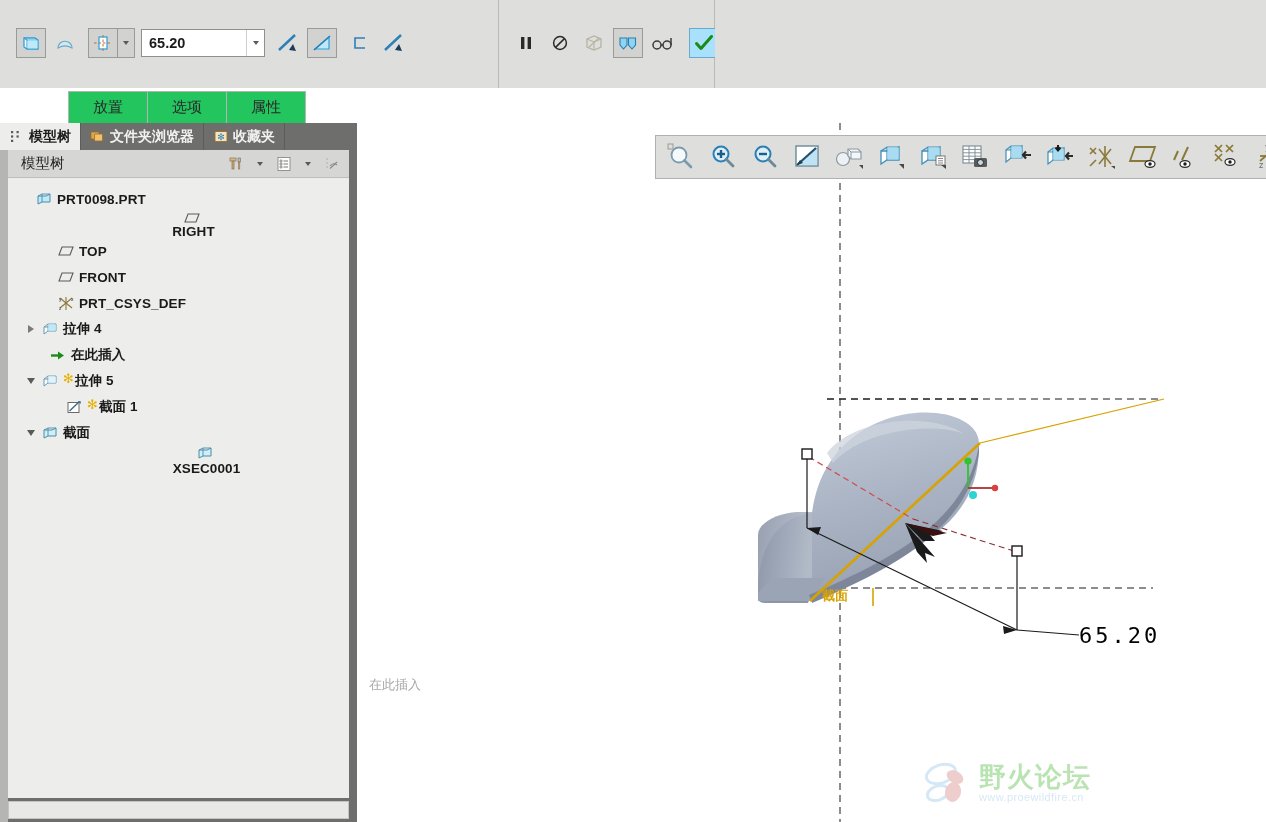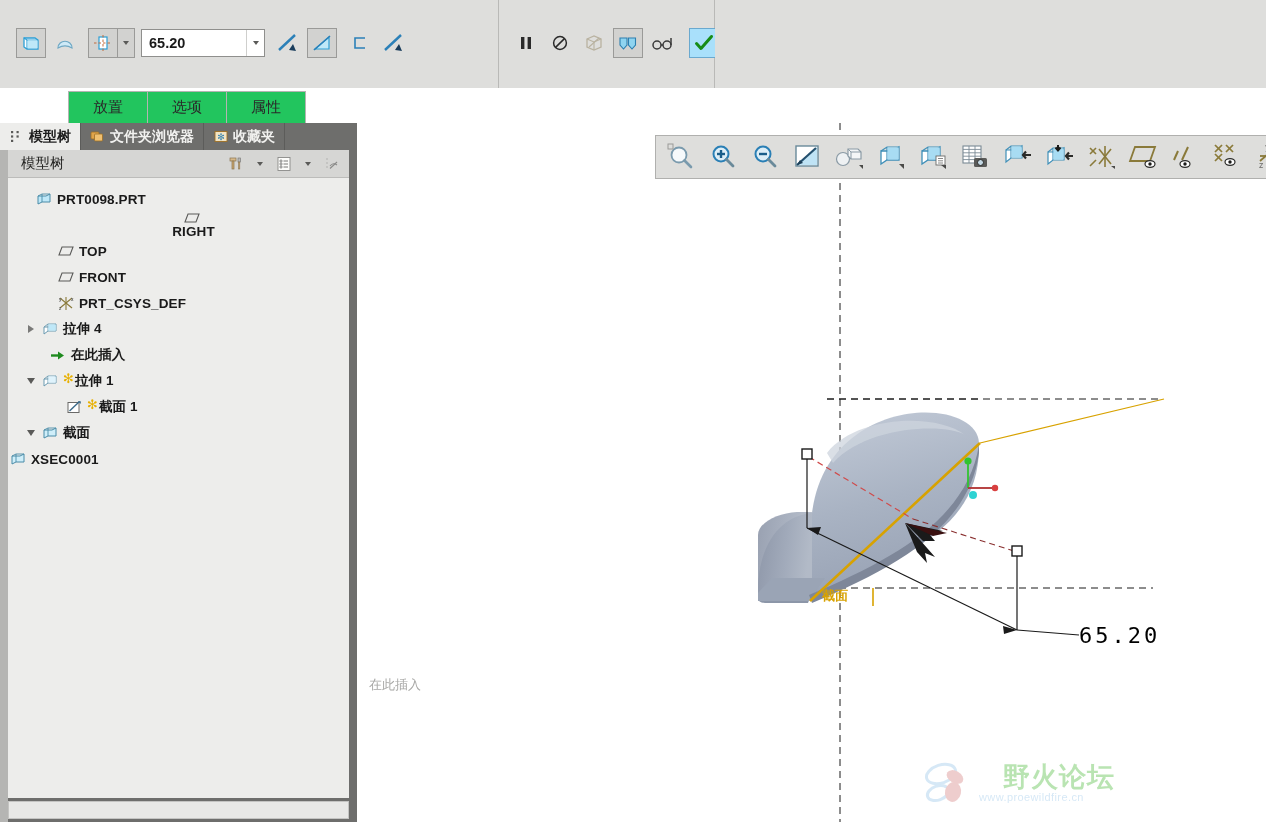--- a/index.html
+++ b/index.html
@@ -163,21 +163,21 @@
     position: absolute; left: 12px; top: 553px;
     font-size: 13px; color: #a8a8a6;
   }
 
   .watermark {
     position: absolute; right: 10px; bottom: 10px;
     width: 200px; height: 58px; opacity: .42;
     display: flex; align-items: center;
   }
   .wm-text { display:flex; flex-direction:column; margin-left: 4px; }
-  .wm-main { font-size: 27px; font-weight: bold; color: #5bbf4a; letter-spacing: 1px; line-height: 1.05; margin-left: 24px; }
+  .wm-main { font-size: 27px; font-weight: bold; color: #5bbf4a; letter-spacing: 1px; line-height: 1.05; }
   .wm-sub { font-size: 11px; color: #9ec9ea; letter-spacing: .4px; }
 
   .dimtext {
     position: absolute; left: 722px; top: 500px;
     font-size: 22px; color: #000; letter-spacing: 3px;
     font-family: "DejaVu Sans Mono", monospace;
   }
   .sec-label {
     position: absolute; left: 465px; top: 464px;
     font-size: 13px; color: #d8a200; font-weight: bold;
@@ -489,21 +489,21 @@
             <span class="tri-d"></span>
           </span>
         <span class="ticon">
           <svg width="17" height="15" viewBox="0 0 17 15">
             <path d="M2 5 L10 5 L14 2 L14 9 L6 9 L2 12 Z" fill="#ffffff" stroke="#6a9ab0" stroke-width="1"></path>
             <path d="M2 5 L6 2 L14 2 M6 2 L6 9" fill="none" stroke="#6a9ab0" stroke-width=".9"></path>
             <rect x="6.3" y="2.3" width="7.4" height="6.4" fill="#dff3fc"></rect>
           </svg>
         </span>
         <span class="asterisk">✻</span>
-        <span class="tlabel">拉伸 1</span>
+        <span class="tlabel">拉伸 5</span>
       </div>
 
       <div class="tnode" style="padding-left:56px;">
         <span class="ticon">
           <svg width="17" height="15" viewBox="0 0 17 15">
             <rect x="2" y="2.5" width="11" height="10" fill="#ffffff" stroke="#6a6a68" stroke-width="1"></rect>
             <line x1="3.5" y1="11" x2="13.5" y2="1.5" stroke="#3a6a8a" stroke-width="1.4"></line>
             <path d="M12 1 L15 1.5 L14.5 4 Z" fill="#3a6a8a"></path>
           </svg>
         </span>
@@ -517,21 +517,21 @@
           </span>
         <span class="ticon">
           <svg width="17" height="15" viewBox="0 0 17 15">
             <path d="M2 4 L10 4 L14 2 L14 10 L6 10 L2 12 Z" fill="#cfeef9" stroke="#4a8ca8" stroke-width="1"></path>
             <path d="M2 4 L6 2 L14 2 M6 2 L6 10" fill="none" stroke="#4a8ca8" stroke-width=".9"></path>
           </svg>
         </span>
         <span class="tlabel">截面</span>
       </div>
 
-      <div class="tnode" style="">
+      <div class="tnode" style="padding-left:56px;flex-direction:column;">
         <span class="ticon">
           <svg width="17" height="15" viewBox="0 0 17 15">
             <path d="M2 4 L10 4 L14 2 L14 10 L6 10 L2 12 Z" fill="#cfeef9" stroke="#4a8ca8" stroke-width="1"></path>
             <path d="M2 4 L6 2 L14 2 M6 2 L6 10" fill="none" stroke="#4a8ca8" stroke-width=".9"></path>
           </svg>
         </span>
         <span class="tlabel">XSEC0001</span>
       </div>
 
     </div>

